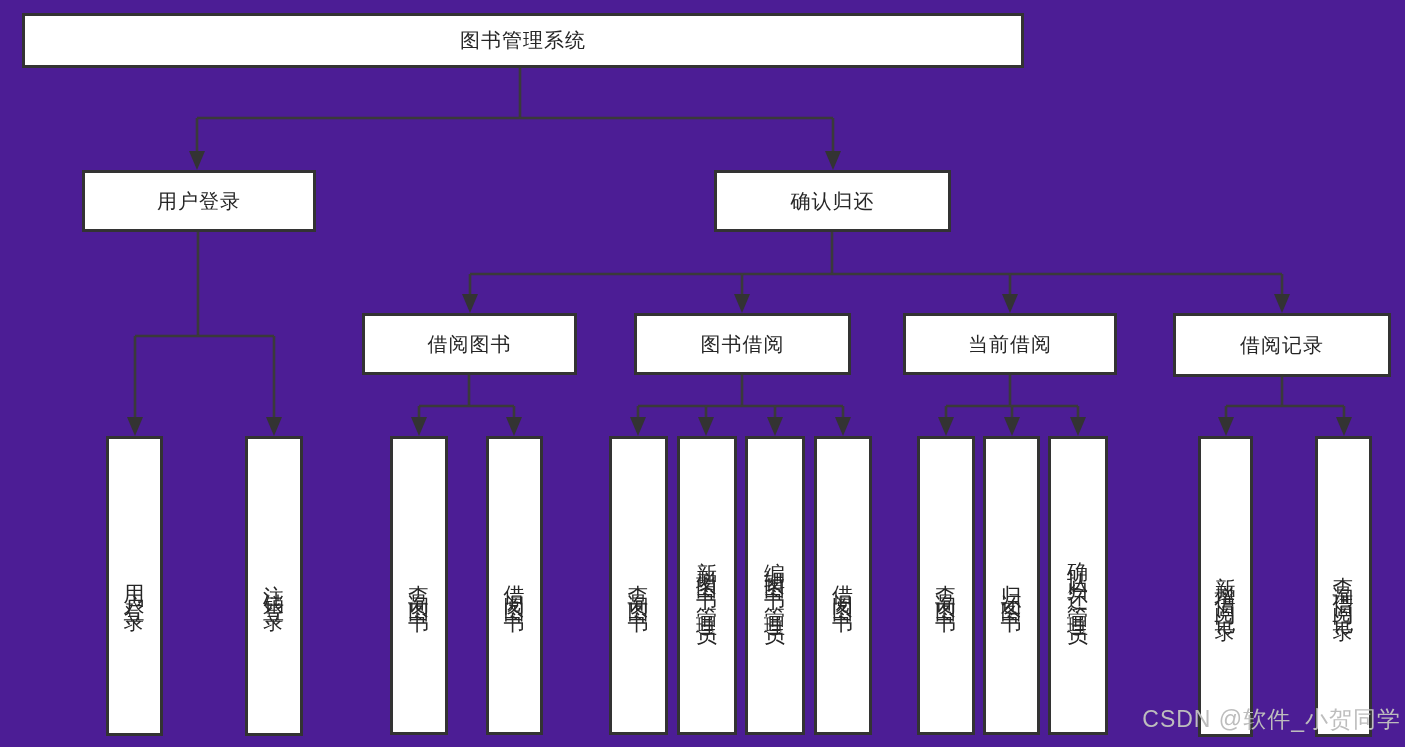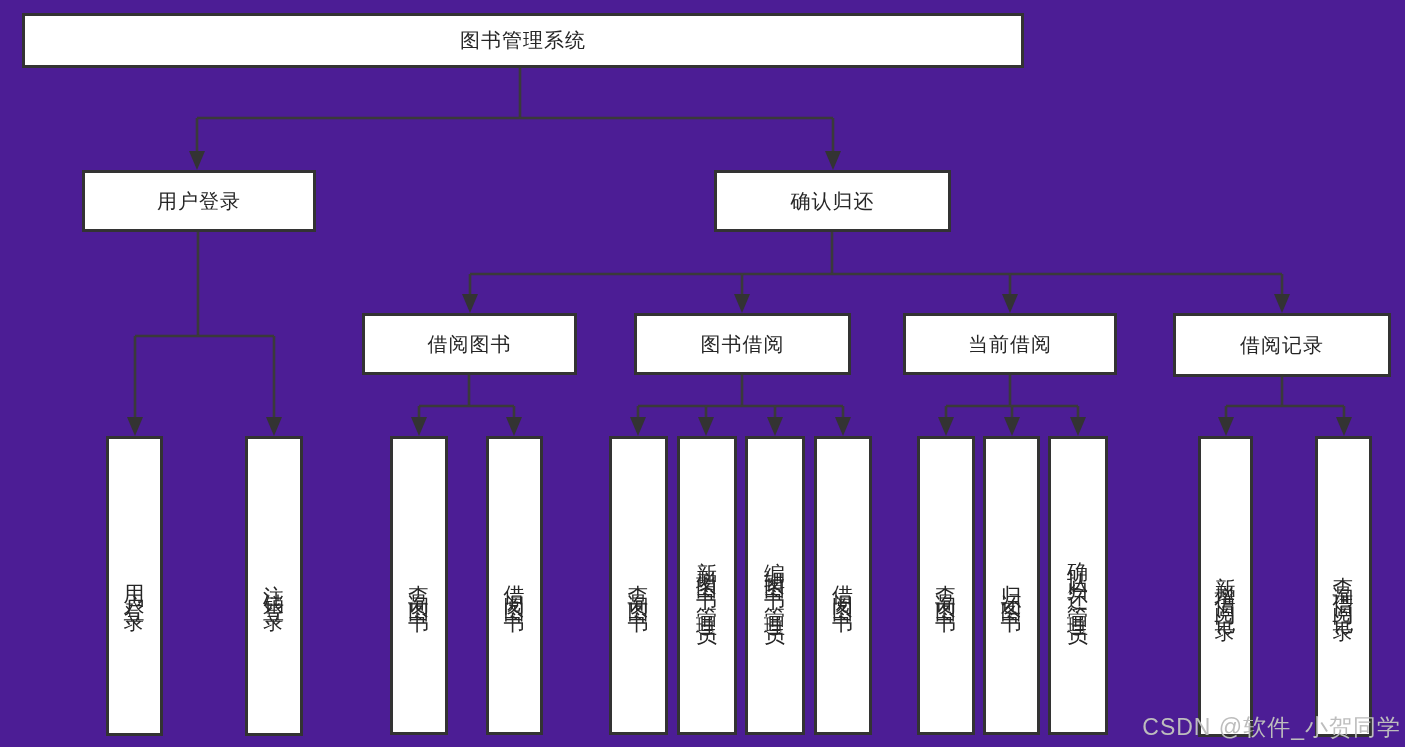--- a/index.html
+++ b/index.html
@@ -28,21 +28,21 @@
     writing-mode:vertical-rl;
     text-orientation:mixed;
     letter-spacing:9px;
     font-size:21px;
     line-height:1;
     white-space:nowrap;
   }
   .watermark{
     position:absolute;
     right:4px;
-    bottom:4px;
+    bottom:12px;
     font-size:23px;
     color:#bdbdbd;
     letter-spacing:1px;
     z-index:5;
     pointer-events:none;
   }
 </style>
 </head>
 <body>
 

